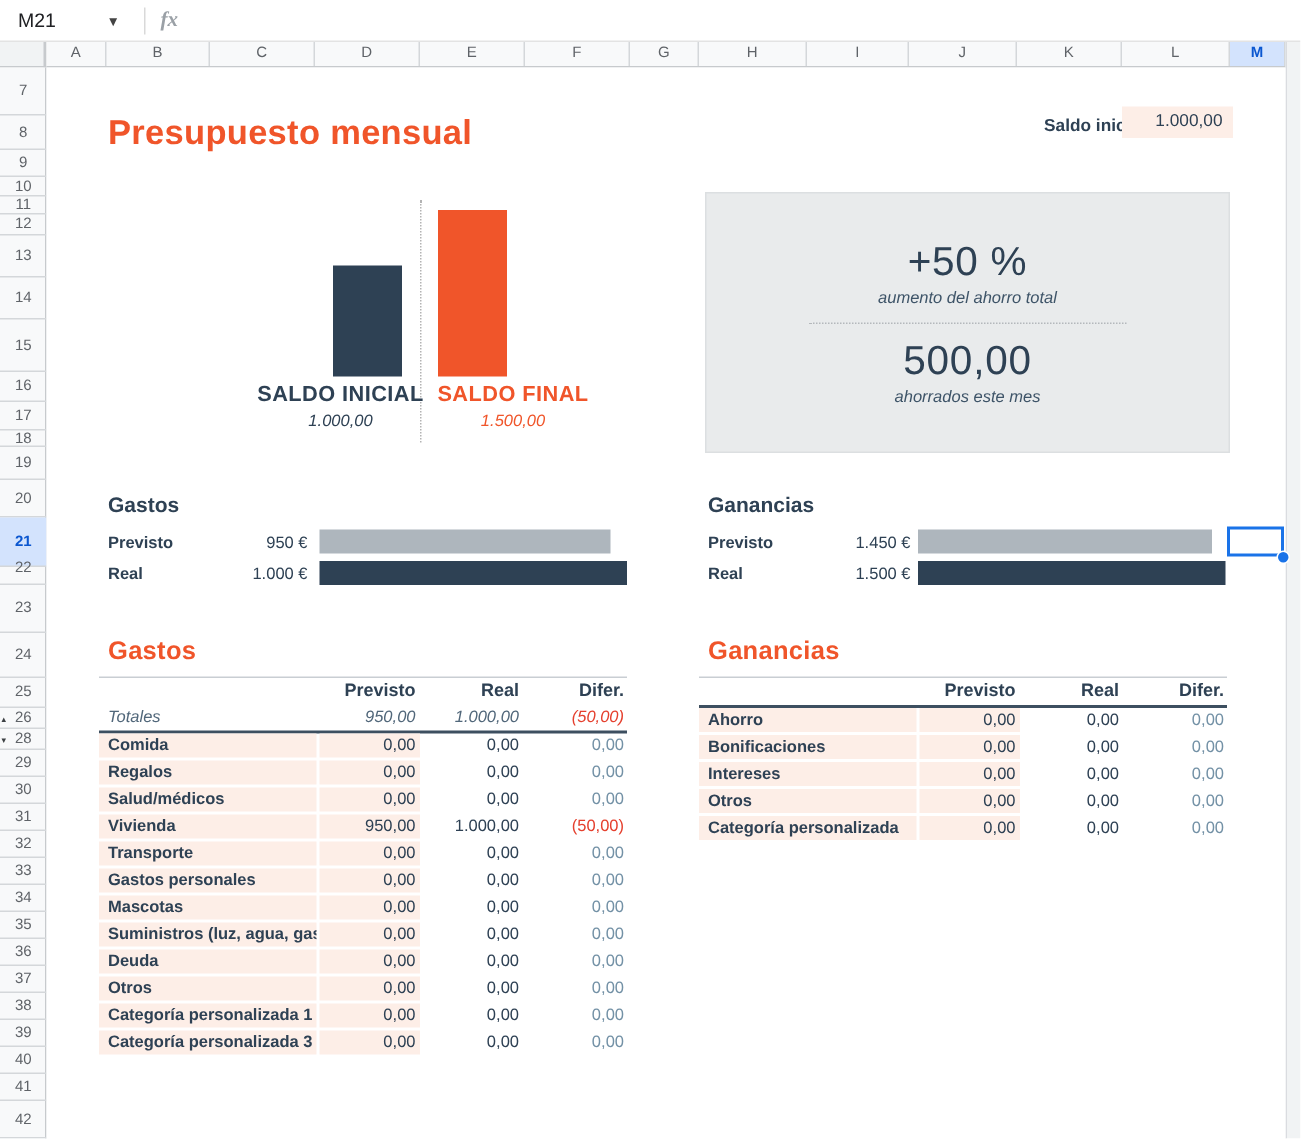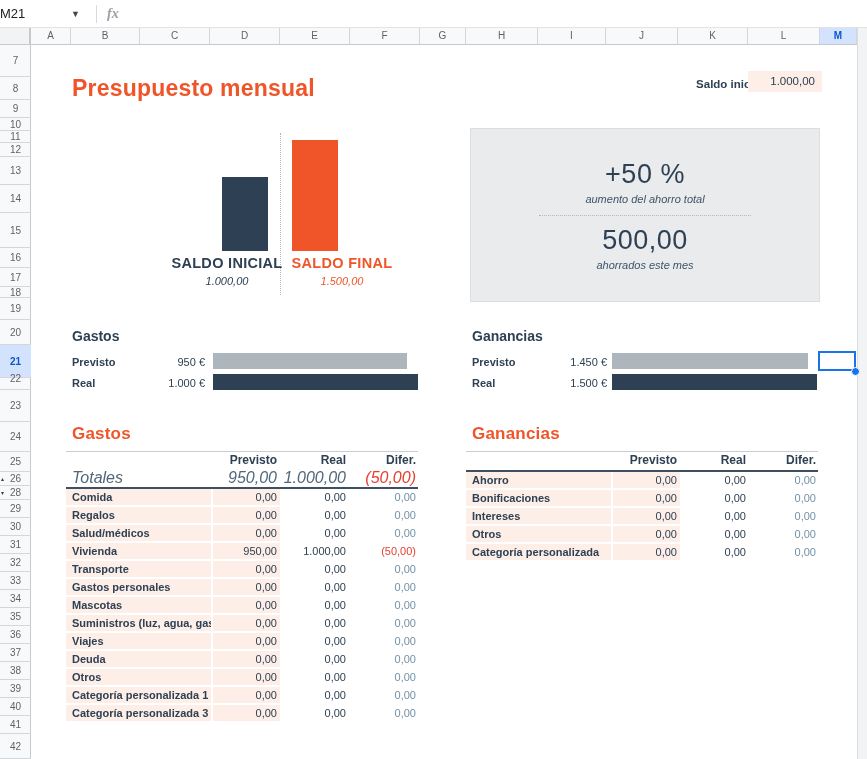--- a/index.html
+++ b/index.html
@@ -2,21 +2,21 @@
 <html><head>
 <meta charset="utf-8">
 <style>
   * { margin:0; padding:0; box-sizing:border-box; }
   body { font-family:"Liberation Sans", sans-serif; background:#fff; }
   .stage { position:relative; width:867px; height:759px; overflow:hidden; background:#fff; }
 
   
   .formula-bar { position:absolute; left:0; top:0; width:867px; height:28px; background:#fff;
                  border-bottom:1px solid #e3e3e3; display:flex; align-items:center; }
-  .name-box { width:86px; font-size:13px; color:#202124; display:flex; align-items:center; justify-content:space-between; cursor:pointer; }
+  .name-box { width:86px; padding-left:12px; font-size:13px; color:#202124; display:flex; align-items:center; justify-content:space-between; cursor:pointer; }
   .name-caret { font-size:9px; color:#444; margin-right:6px; }
   .fb-divider { width:1px; height:18px; background:#d9d9d9; margin:0 10px; }
   .fx { font-family:"Liberation Serif", serif; font-style:italic; font-weight:bold; font-size:14px; color:#9aa0a6; }
 
   
   .corner-box { position:absolute; left:0; top:28px; width:31px; height:17px; background:#f1f3f4;
                 border-right:2px solid #c7cacd; border-bottom:1px solid #c7cacd; }
   .col-headers { position:absolute; left:31px; top:28px; height:17px; width:826px; background:#f8f9fa; border-bottom:1px solid #c7cacd; }
   .col-cell { position:absolute; top:0; height:16px; font-size:10px; color:#5f6368; text-align:center; line-height:16px;
               border-right:1px solid #d4d7da; cursor:pointer; }
@@ -67,21 +67,21 @@
   .btable .topline { border-top:1px solid #c9ced3; }
   .trow { position:relative; height:18px; white-space:nowrap; }
   .tcell { display:inline-block; vertical-align:top; height:16px; line-height:16px; font-size:11px; color:#2e4154; overflow:hidden; }
   .c-label { width:145px; padding-left:6px; font-weight:bold; }
   .c-gap { width:2px; }
   .c-prev { width:67px; text-align:right; padding-right:3px; }
   .c-real { width:68px; text-align:right; padding-right:2px; }
   .c-dif  { width:70px; text-align:right; padding-right:2px; color:#7391a6; }
   .pinkbg { background:#fdeee7; }
   .hdr .tcell { font-weight:bold; font-size:12px; color:#2e4154; }
-  .totals .tcell { font-style:italic; font-weight:normal; color:#51677a; font-size:16px; }
+  .totals .tcell { font-style:italic; font-weight:normal; color:#51677a; font-size:11px; }
   .neg { color:#e5402e !important; }
   .navyline { height:0; border-top:2px solid #3d4f60; }
   .table-title { font-size:17px; font-weight:bold; letter-spacing:.2px; }
 </style>
 </head>
 <body>
 
 <div class="stage">
 
   <div class="formula-bar">
@@ -205,21 +205,20 @@
         <div class="trow totals" style="height: 17px;"><div class="tcell c-label">Totales</div><div class="tcell c-gap"></div><div class="tcell c-prev">950,00</div><div class="tcell c-real">1.000,00</div><div class="tcell c-dif neg">(50,00)</div></div>
         <div class="navyline"></div>
         <div class="trow"><div class="tcell c-label pinkbg">Comida</div><div class="tcell c-gap"></div><div class="tcell c-prev pinkbg">0,00</div><div class="tcell c-real">0,00</div><div class="tcell c-dif">0,00</div></div>
         <div class="trow"><div class="tcell c-label pinkbg">Regalos</div><div class="tcell c-gap"></div><div class="tcell c-prev pinkbg">0,00</div><div class="tcell c-real">0,00</div><div class="tcell c-dif">0,00</div></div>
         <div class="trow"><div class="tcell c-label pinkbg">Salud/médicos</div><div class="tcell c-gap"></div><div class="tcell c-prev pinkbg">0,00</div><div class="tcell c-real">0,00</div><div class="tcell c-dif">0,00</div></div>
         <div class="trow"><div class="tcell c-label pinkbg">Vivienda</div><div class="tcell c-gap"></div><div class="tcell c-prev pinkbg">950,00</div><div class="tcell c-real">1.000,00</div><div class="tcell c-dif neg">(50,00)</div></div>
         <div class="trow"><div class="tcell c-label pinkbg">Transporte</div><div class="tcell c-gap"></div><div class="tcell c-prev pinkbg">0,00</div><div class="tcell c-real">0,00</div><div class="tcell c-dif">0,00</div></div>
         <div class="trow"><div class="tcell c-label pinkbg">Gastos personales</div><div class="tcell c-gap"></div><div class="tcell c-prev pinkbg">0,00</div><div class="tcell c-real">0,00</div><div class="tcell c-dif">0,00</div></div>
         <div class="trow"><div class="tcell c-label pinkbg">Mascotas</div><div class="tcell c-gap"></div><div class="tcell c-prev pinkbg">0,00</div><div class="tcell c-real">0,00</div><div class="tcell c-dif">0,00</div></div>
         <div class="trow"><div class="tcell c-label pinkbg">Suministros (luz, agua, gas, etc.)</div><div class="tcell c-gap"></div><div class="tcell c-prev pinkbg">0,00</div><div class="tcell c-real">0,00</div><div class="tcell c-dif">0,00</div></div>
-        <div class="trow"><div class="tcell c-label pinkbg">Viajes</div><div class="tcell c-gap"></div><div class="tcell c-prev pinkbg">0,00</div><div class="tcell c-real">0,00</div><div class="tcell c-dif">0,00</div></div>
         <div class="trow"><div class="tcell c-label pinkbg">Deuda</div><div class="tcell c-gap"></div><div class="tcell c-prev pinkbg">0,00</div><div class="tcell c-real">0,00</div><div class="tcell c-dif">0,00</div></div>
         <div class="trow"><div class="tcell c-label pinkbg">Otros</div><div class="tcell c-gap"></div><div class="tcell c-prev pinkbg">0,00</div><div class="tcell c-real">0,00</div><div class="tcell c-dif">0,00</div></div>
         <div class="trow"><div class="tcell c-label pinkbg">Categoría personalizada 1</div><div class="tcell c-gap"></div><div class="tcell c-prev pinkbg">0,00</div><div class="tcell c-real">0,00</div><div class="tcell c-dif">0,00</div></div>
         <div class="trow"><div class="tcell c-label pinkbg">Categoría personalizada 3</div><div class="tcell c-gap"></div><div class="tcell c-prev pinkbg">0,00</div><div class="tcell c-real">0,00</div><div class="tcell c-dif">0,00</div></div>
       </div>
 
     <div class="abs table-title" style="left:441px; top:379px; color:#f0552a;">Ganancias</div>
     <div class="btable" id="ganancias-table" style="left:435px; top:406px;">
         <div class="topline"></div>
         <div class="trow hdr"><div class="tcell c-label"></div><div class="tcell c-gap"></div><div class="tcell c-prev">Previsto</div><div class="tcell c-real">Real</div><div class="tcell c-dif" style="color: rgb(46, 65, 84);">Difer.</div></div>

